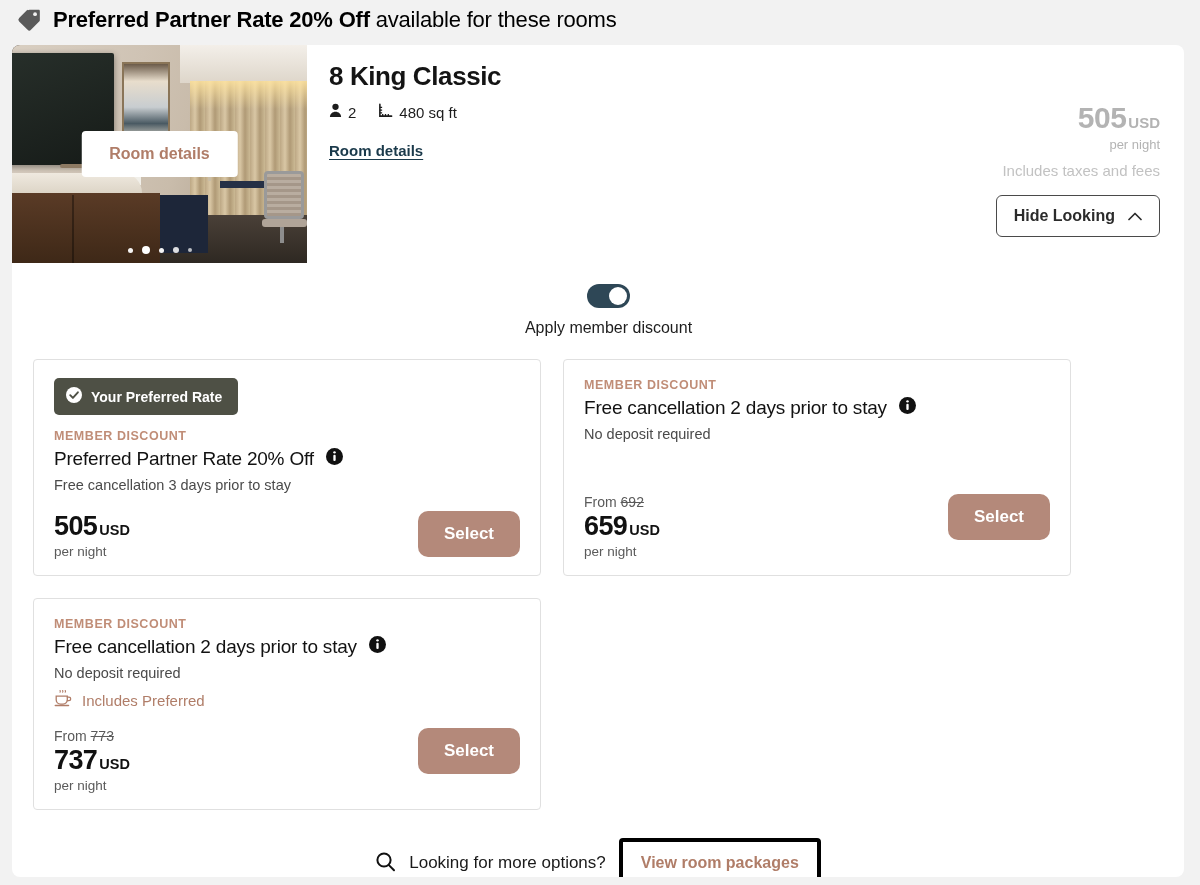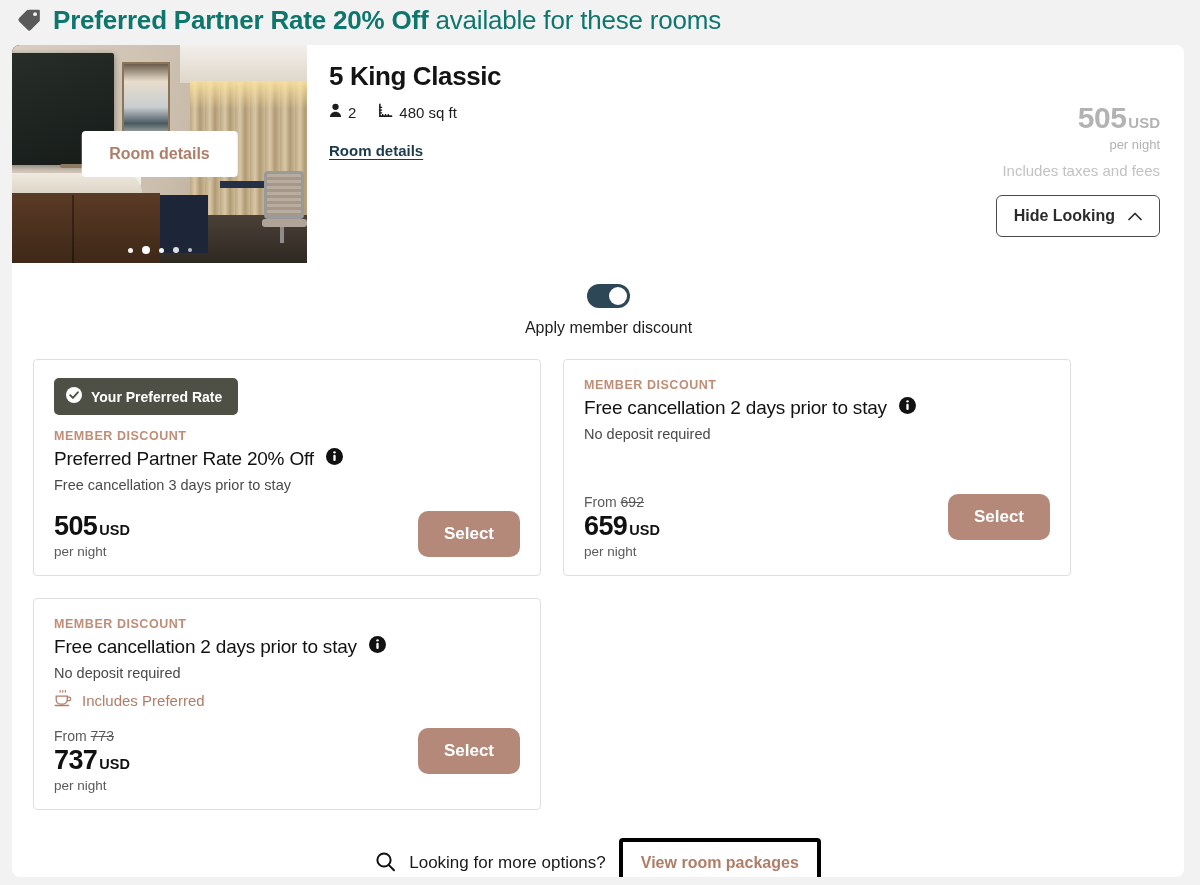--- a/index.html
+++ b/index.html
@@ -13,22 +13,22 @@
   
   .promo-banner {
     height: 40px;
     display: flex;
     align-items: center;
     padding-left: 16px;
     gap: 11px;
   }
   .tag-icon { width: 26px; height: 26px; display:block; }
   .promo-text {
-    font-size: 26px;
-    color: #0f766e;
+    font-size: 22px;
+    color: #000000;
     letter-spacing: -0.2px;
     white-space: nowrap;
   }
   .promo-text b { font-weight: 700; }
   .promo-text span.reg { font-weight: 400; }
 
   
   .room-card {
     position: relative;
     margin: 5px 16px 0 12px;
@@ -361,21 +361,21 @@
       <div class="dots">
         <span class="dot d0"></span>
         <span class="dot d1"></span>
         <span class="dot d2"></span>
         <span class="dot d3"></span>
         <span class="dot d4"></span>
       </div>
     </div>
 
     <div class="room-info">
-      <div class="room-title">5 King Classic</div>
+      <div class="room-title">8 King Classic</div>
       <div class="room-meta">
         <span class="meta-item">
           <span class="info-icon">
             <svg width="13" height="15" viewBox="0 0 14 16" fill="#1d1d1d">
               <circle cx="7" cy="4" r="3.4"></circle>
               <path d="M1 15c0-3.3 2.7-5.6 6-5.6s6 2.3 6 5.6z"></path>
             </svg>
           </span>
           <span>2</span>
         </span>

